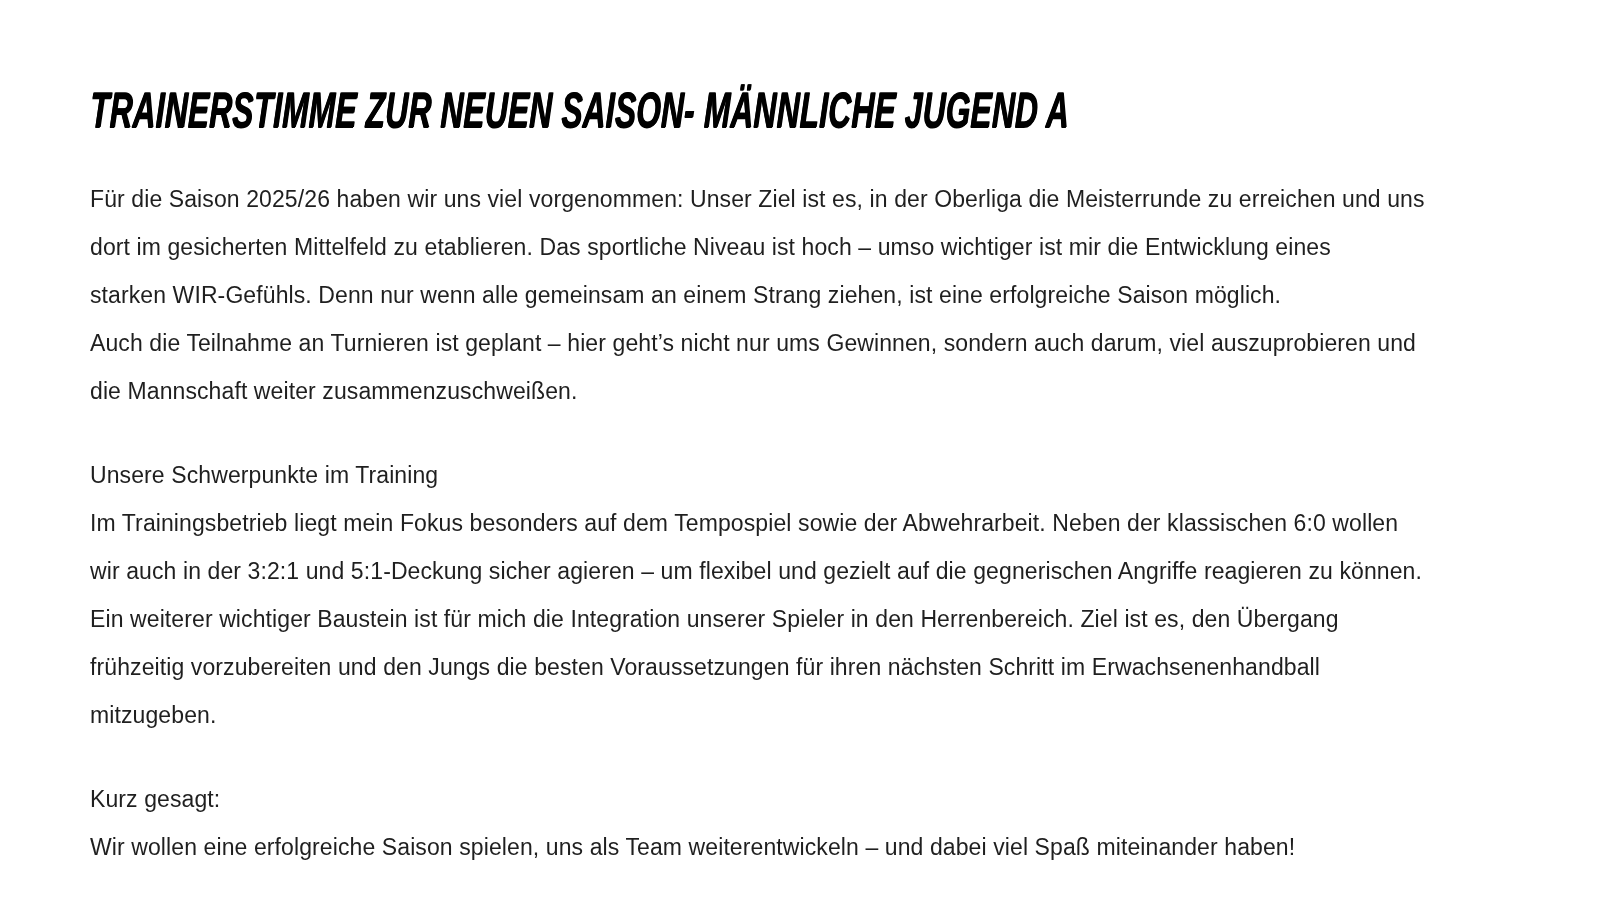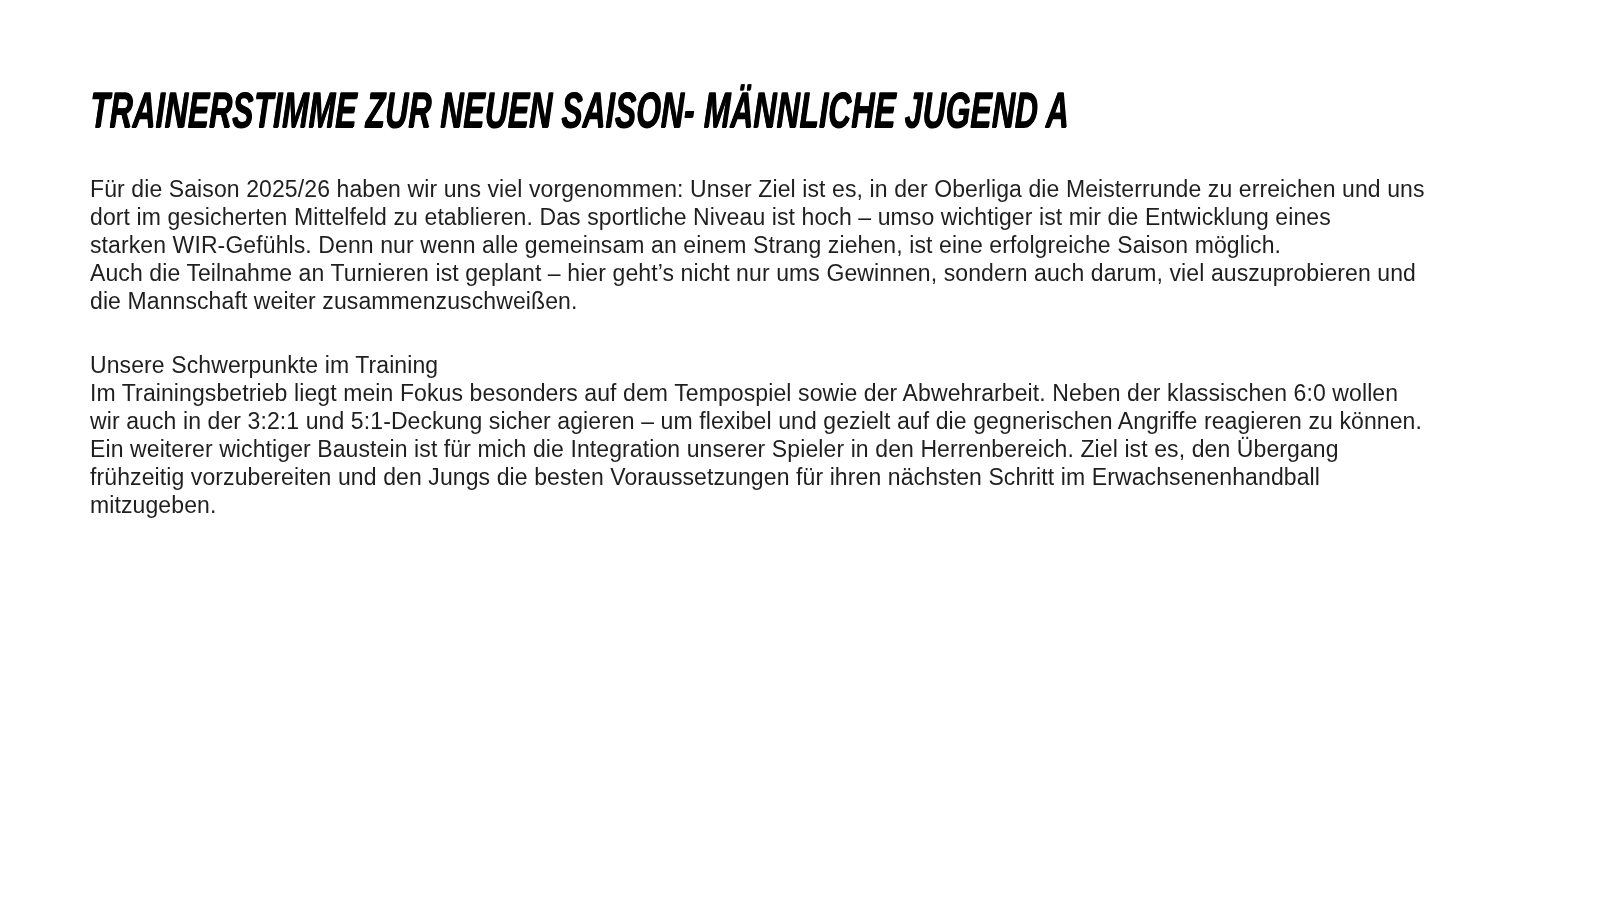--- a/index.html
+++ b/index.html
@@ -34,21 +34,21 @@
     transform: scaleX(0.63) skewX(-2deg);
     transform-origin: left center;
     text-shadow: 1.2px 0 0 #000, 0 0.6px 0 #000;
   }
   section.article-body {
     margin-top: 41px;
   }
   section.article-body p {
     margin: 0 0 36px 0;
     font-size: 23px;
-    line-height: 28px;
+    line-height: 48px;
     letter-spacing: 0.1px;
     white-space: pre;
     color: #1f1f1f;
   }
   section.article-body p:last-child {
     margin-bottom: 0;
   }
 </style>
 </head>
 <body>
@@ -60,14 +60,16 @@
 dort im gesicherten Mittelfeld zu etablieren. Das sportliche Niveau ist hoch – umso wichtiger ist mir die Entwicklung eines
 starken WIR-Gefühls. Denn nur wenn alle gemeinsam an einem Strang ziehen, ist eine erfolgreiche Saison möglich.
 Auch die Teilnahme an Turnieren ist geplant – hier geht’s nicht nur ums Gewinnen, sondern auch darum, viel auszuprobieren und
 die Mannschaft weiter zusammenzuschweißen.</p>
     <p>Unsere Schwerpunkte im Training
 Im Trainingsbetrieb liegt mein Fokus besonders auf dem Tempospiel sowie der Abwehrarbeit. Neben der klassischen 6:0 wollen
 wir auch in der 3:2:1 und 5:1-Deckung sicher agieren – um flexibel und gezielt auf die gegnerischen Angriffe reagieren zu können.
 Ein weiterer wichtiger Baustein ist für mich die Integration unserer Spieler in den Herrenbereich. Ziel ist es, den Übergang
 frühzeitig vorzubereiten und den Jungs die besten Voraussetzungen für ihren nächsten Schritt im Erwachsenenhandball
 mitzugeben.</p>
+    <p>Kurz gesagt:
+Wir wollen eine erfolgreiche Saison spielen, uns als Team weiterentwickeln – und dabei viel Spaß miteinander haben!</p>
   </section>
 </main>
 
 </body></html>

